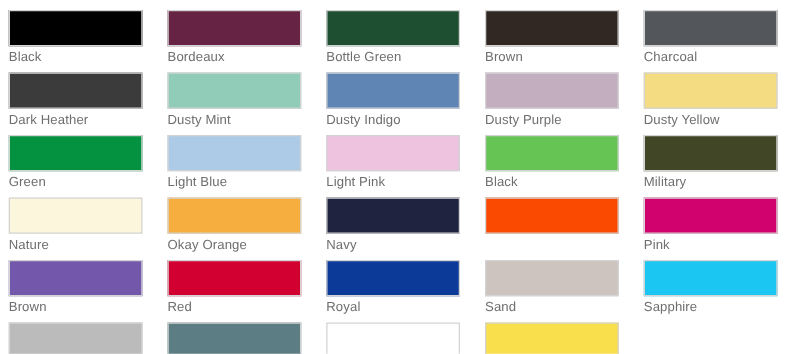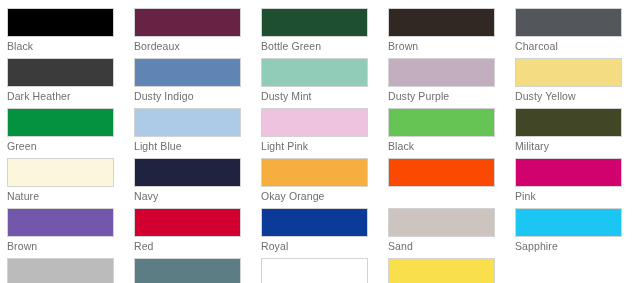--- a/index.html
+++ b/index.html
@@ -65,26 +65,26 @@
     </div>
     <div class="swatch-cell">
       <span class="swatch-chip" style="background-color: rgb(83, 87, 92);"></span>
       <span class="swatch-label">Charcoal</span>
     </div>
     <div class="swatch-cell">
       <span class="swatch-chip" style="background-color: rgb(59, 59, 59);"></span>
       <span class="swatch-label">Dark Heather</span>
     </div>
     <div class="swatch-cell">
+      <span class="swatch-chip" style="background-color: rgb(145, 204, 185);"></span>
+      <span class="swatch-label">Dusty Mint</span>
+    </div>
+    <div class="swatch-cell">
       <span class="swatch-chip" style="background-color: rgb(94, 133, 180);"></span>
       <span class="swatch-label">Dusty Indigo</span>
-    </div>
-    <div class="swatch-cell">
-      <span class="swatch-chip" style="background-color: rgb(145, 204, 185);"></span>
-      <span class="swatch-label">Dusty Mint</span>
     </div>
     <div class="swatch-cell">
       <span class="swatch-chip" style="background-color: rgb(194, 174, 190);"></span>
       <span class="swatch-label">Dusty Purple</span>
     </div>
     <div class="swatch-cell">
       <span class="swatch-chip" style="background-color: rgb(244, 220, 130);"></span>
       <span class="swatch-label">Dusty Yellow</span>
     </div>
     <div class="swatch-cell">
@@ -105,26 +105,26 @@
     </div>
     <div class="swatch-cell">
       <span class="swatch-chip" style="background-color: rgb(65, 71, 38);"></span>
       <span class="swatch-label">Military</span>
     </div>
     <div class="swatch-cell">
       <span class="swatch-chip" style="background-color: rgb(252, 247, 220);"></span>
       <span class="swatch-label">Nature</span>
     </div>
     <div class="swatch-cell">
+      <span class="swatch-chip" style="background-color: rgb(246, 174, 62);"></span>
+      <span class="swatch-label">Okay Orange</span>
+    </div>
+    <div class="swatch-cell">
       <span class="swatch-chip" style="background-color: rgb(31, 35, 64);"></span>
       <span class="swatch-label">Navy</span>
-    </div>
-    <div class="swatch-cell">
-      <span class="swatch-chip" style="background-color: rgb(246, 174, 62);"></span>
-      <span class="swatch-label">Okay Orange</span>
     </div>
     <div class="swatch-cell">
       <span class="swatch-chip" style="background-color: rgb(250, 73, 0);"></span>
     </div>
     <div class="swatch-cell">
       <span class="swatch-chip" style="background-color: rgb(209, 2, 109);"></span>
       <span class="swatch-label">Pink</span>
     </div>
     <div class="swatch-cell">
       <span class="swatch-chip" style="background-color: rgb(114, 87, 171);"></span>

